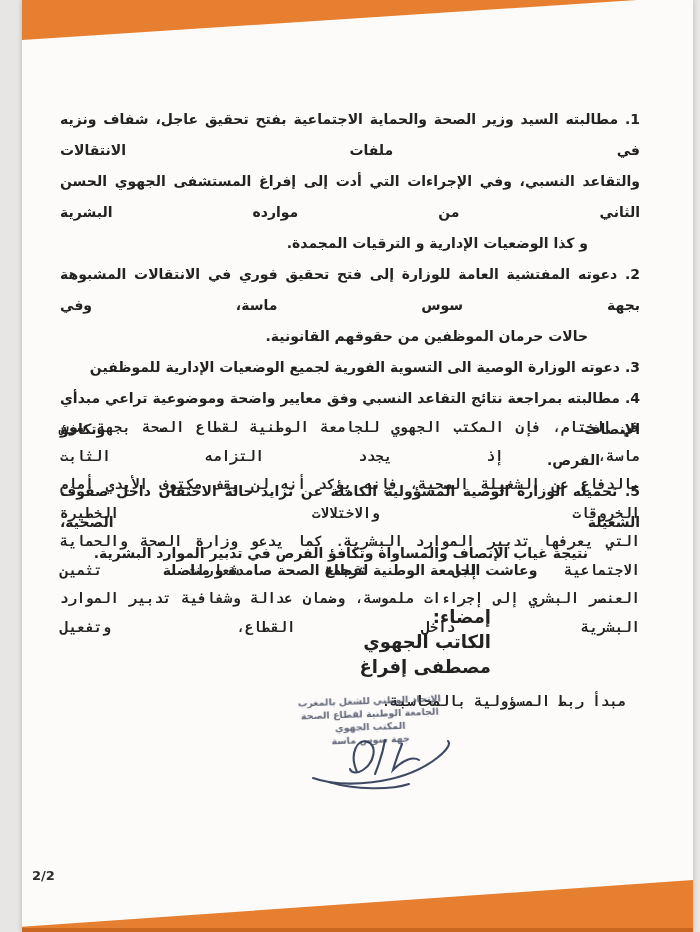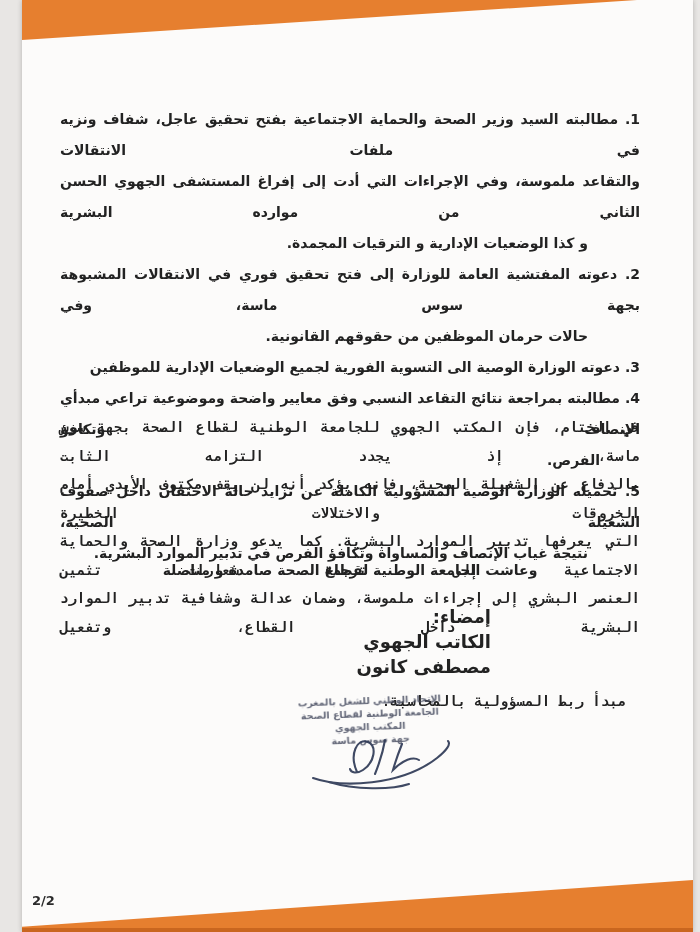--- a/index.html
+++ b/index.html
@@ -51,38 +51,38 @@
   .stamp{
     position:absolute;top:694px;left:228px;width:240px;
     text-align:center;transform:rotate(-2deg);
     font-size:9.5px;line-height:13px;font-weight:bold;
     color:#474c60;opacity:.85;
     filter:blur(.35px);
   }
   .stamp .stamp-line{direction:rtl;}
   .sig-svg{position:absolute;left:283px;top:730px;}
   .page-number{
-    position:absolute;left:10px;top:893px;
+    position:absolute;left:10px;top:868px;
     font-size:13px;font-weight:bold;color:#2b2b2b;direction:ltr;
   }
 </style>
 </head>
 <body>
 
 <div class="stage">
   <div class="paper">
 
     <div class="top-band"></div>
     <div class="bottom-band"></div>
     <div class="bottom-strip"></div>
 
     <div class="list-block txt">
       <div>
         <div class="line j">1. مطالبته السيد وزير الصحة والحماية الاجتماعية بفتح تحقيق عاجل، شفاف ونزيه في ملفات الانتقالات</div>
-        <div class="line j">والتقاعد ملموسة، وفي الإجراءات التي أدت إلى إفراغ المستشفى الجهوي الحسن الثاني من موارده البشرية</div>
+        <div class="line j">والتقاعد النسبي، وفي الإجراءات التي أدت إلى إفراغ المستشفى الجهوي الحسن الثاني من موارده البشرية</div>
         <div class="line ind">و كذا الوضعيات الإدارية و الترقيات المجمدة.</div>
       </div>
       <div>
         <div class="line j">2. دعوته المفتشية العامة للوزارة إلى فتح تحقيق فوري في الانتقالات المشبوهة بجهة سوس ماسة، وفي</div>
         <div class="line ind">حالات حرمان الموظفين من حقوقهم القانونية.</div>
       </div>
       <div>
         <div class="line">3. دعوته الوزارة الوصية الى التسوية الفورية لجميع الوضعيات الإدارية للموظفين</div>
       </div>
       <div>
@@ -101,21 +101,21 @@
       <div class="line j">التي يعرفها تدبير الموارد البشرية. كما يدعو وزارة الصحة والحماية الاجتماعية إلى ترجمة شعارات تثمين</div>
       <div class="line j">العنصر البشري إلى إجراءات ملموسة، وضمان عدالة وشفافية تدبير الموارد البشرية داخل القطاع، وتفعيل</div>
       <div class="line ind3">مبدأ ربط المسؤولية بالمحاسبة.</div>
     </div>
 
     <div class="slogan txt">وعاشت الجامعة الوطنية لقطاع الصحة صامدة و مناضلة</div>
 
     <div class="sig-block txt">
       <div>إمضاء:</div>
       <div>الكاتب الجهوي</div>
-      <div>مصطفى كانون</div>
+      <div>مصطفى إفراغ</div>
     </div>
 
     <div class="stamp">
       <div class="stamp-line">الإتحاد الوطني للشغل بالمغرب</div>
       <div class="stamp-line">الجامعة الوطنية لقطاع الصحة</div>
       <div class="stamp-line">المكتب الجهوي</div>
       <div class="stamp-line">جهة سوس ماسة</div>
     </div>
 
     <svg class="sig-svg" width="150" height="62" viewBox="0 0 150 62" fill="none">

